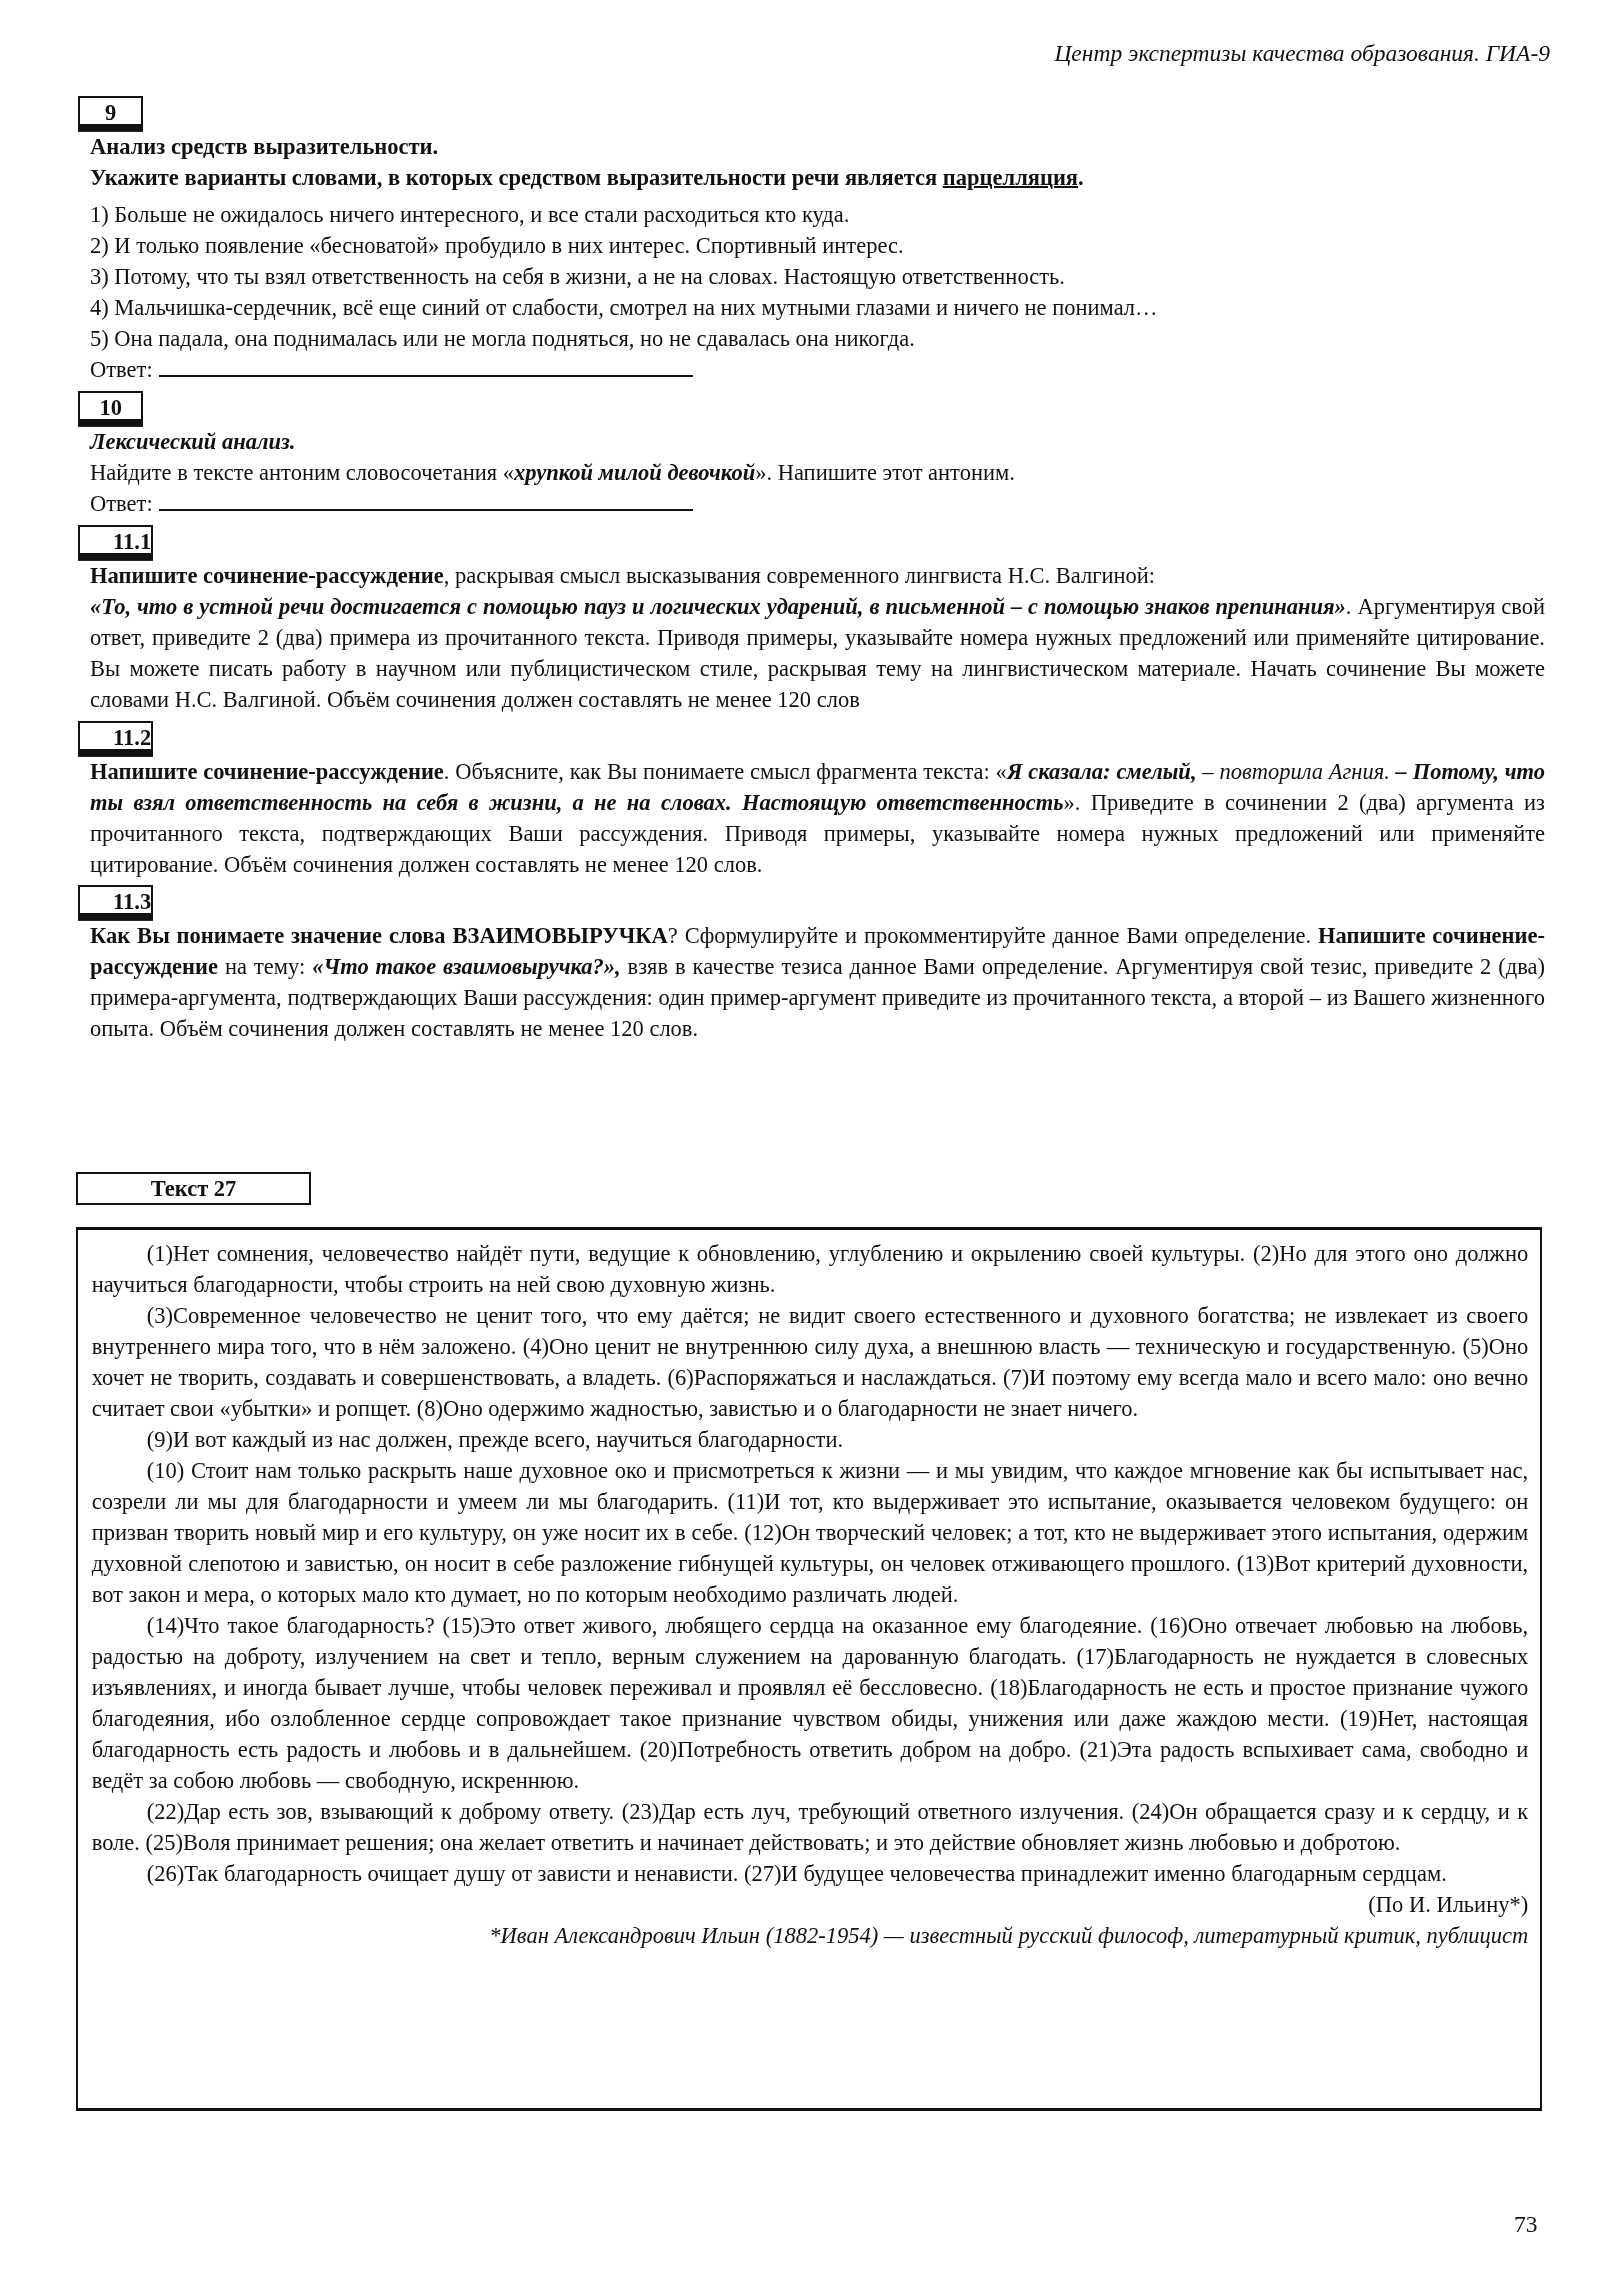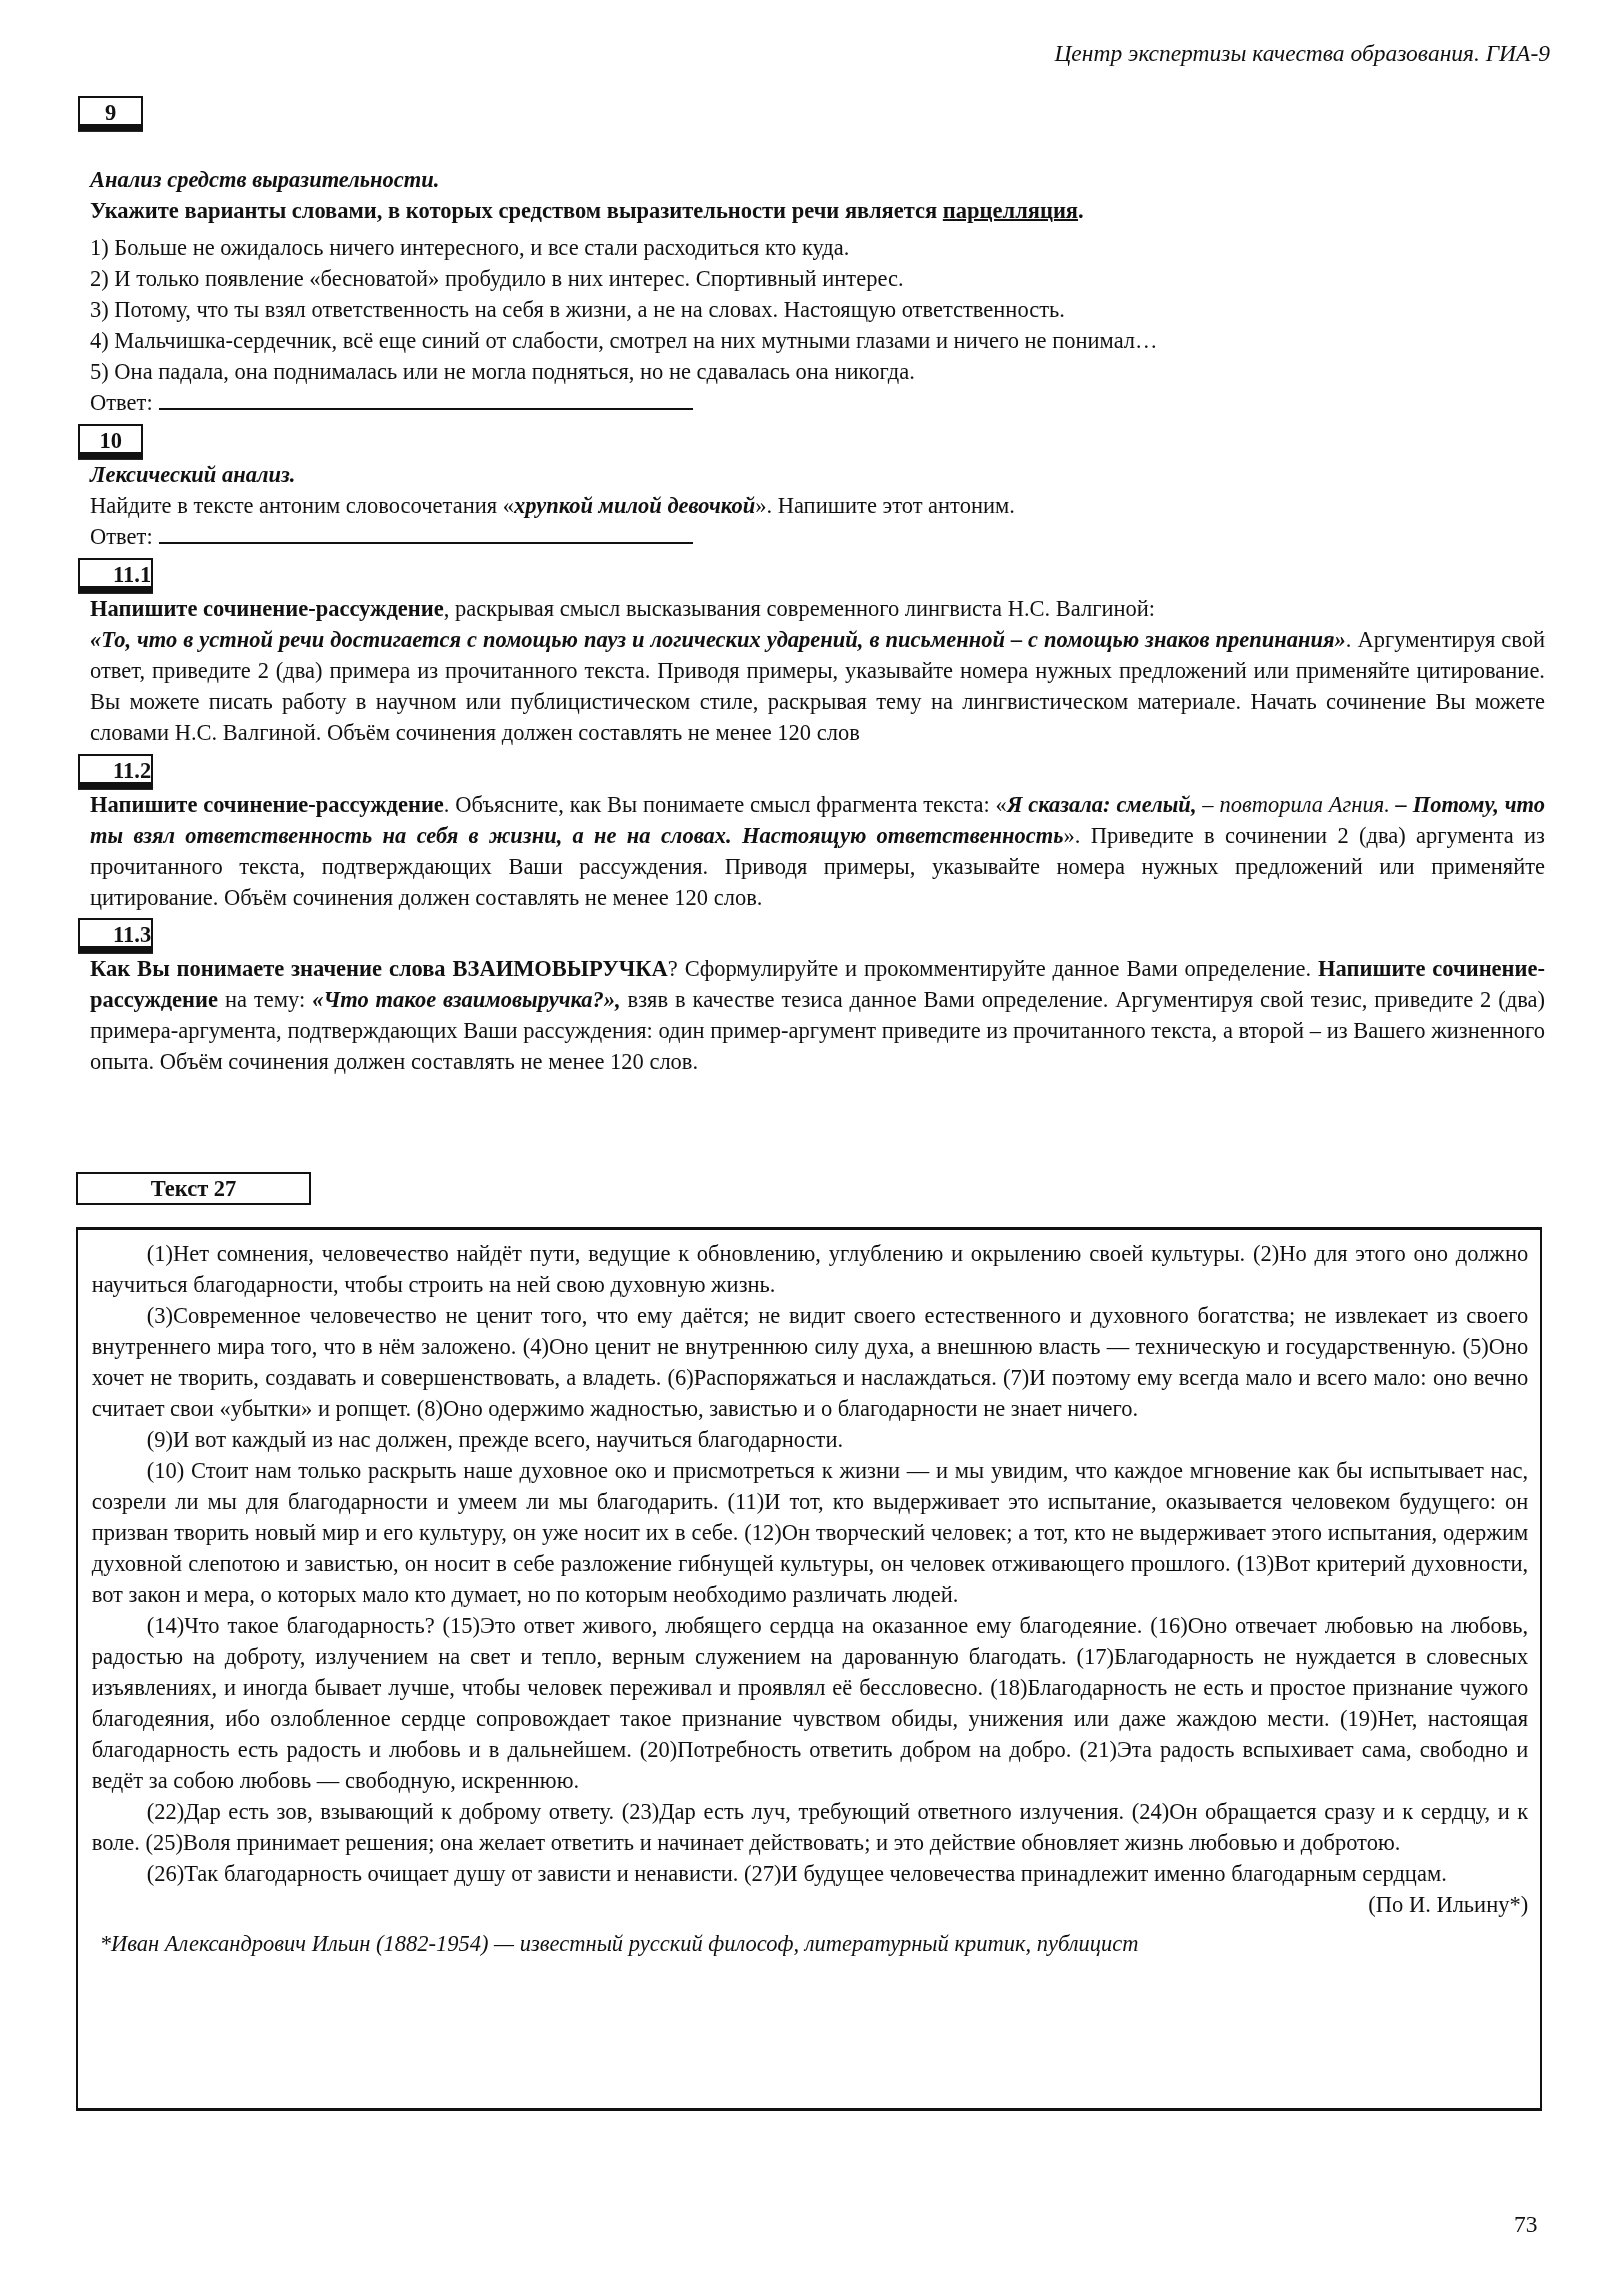--- a/index.html
+++ b/index.html
@@ -37,35 +37,35 @@
     line-height: 29px; font-size: 22.5px;
   }
   .text-box {
     position: absolute; left: 76px; top: 1227px; width: 1466px; height: 884px;
     border: 2px solid #111; border-top-width: 3.9px; border-bottom-width: 3.9px;
     box-sizing: border-box; padding: 7.8px 11.8px 0 13.7px;
     line-height: 31px; font-size: 22.5px;
   }
   .para { margin: 0; text-indent: 55px; text-align: justify; }
   .source { text-align: right; margin: 0; }
-  .footnote { font-style: italic; margin: 8px; }
+  .footnote { font-style: italic; margin: 0; text-align: right; }
   .page-number {
     position: absolute; left: 1514px; top: 2209px; font-size: 23.5px;
   }
 </style>
 </head>
 <body>
 
 <div class="page-header">Центр экспертизы качества образования. ГИА-9</div>
 
 <div class="content">
 
   <div>
     <div class="task-num w60">9</div>
-    <p class="p" style="font-style:italic;font-weight:bold;margin-top:33px;">Анализ средств выразительности.</p>
+    <p class="p" style="font-weight:bold;">Анализ средств выразительности.</p>
     <p class="p bold"><span>Укажите варианты словами, в которых средством выразительности речи является </span><span class="u">парцелляция</span><span>.</span></p>
     <div class="list">
       <div>1) Больше не ожидалось ничего интересного, и все стали расходиться кто куда.</div>
       <div>2) И только появление «бесноватой» пробудило в них интерес. Спортивный интерес.</div>
       <div>3) Потому, что ты взял ответственность на себя в жизни, а не на словах. Настоящую ответственность.</div>
       <div>4) Мальчишка-сердечник, всё еще синий от слабости, смотрел на них мутными глазами и ничего не понимал…</div>
       <div>5) Она падала, она поднималась или не могла подняться, но не сдавалась она никогда.</div>
     </div>
     <div><span>Ответ:</span><span class="answer-line"></span></div>
   </div>

